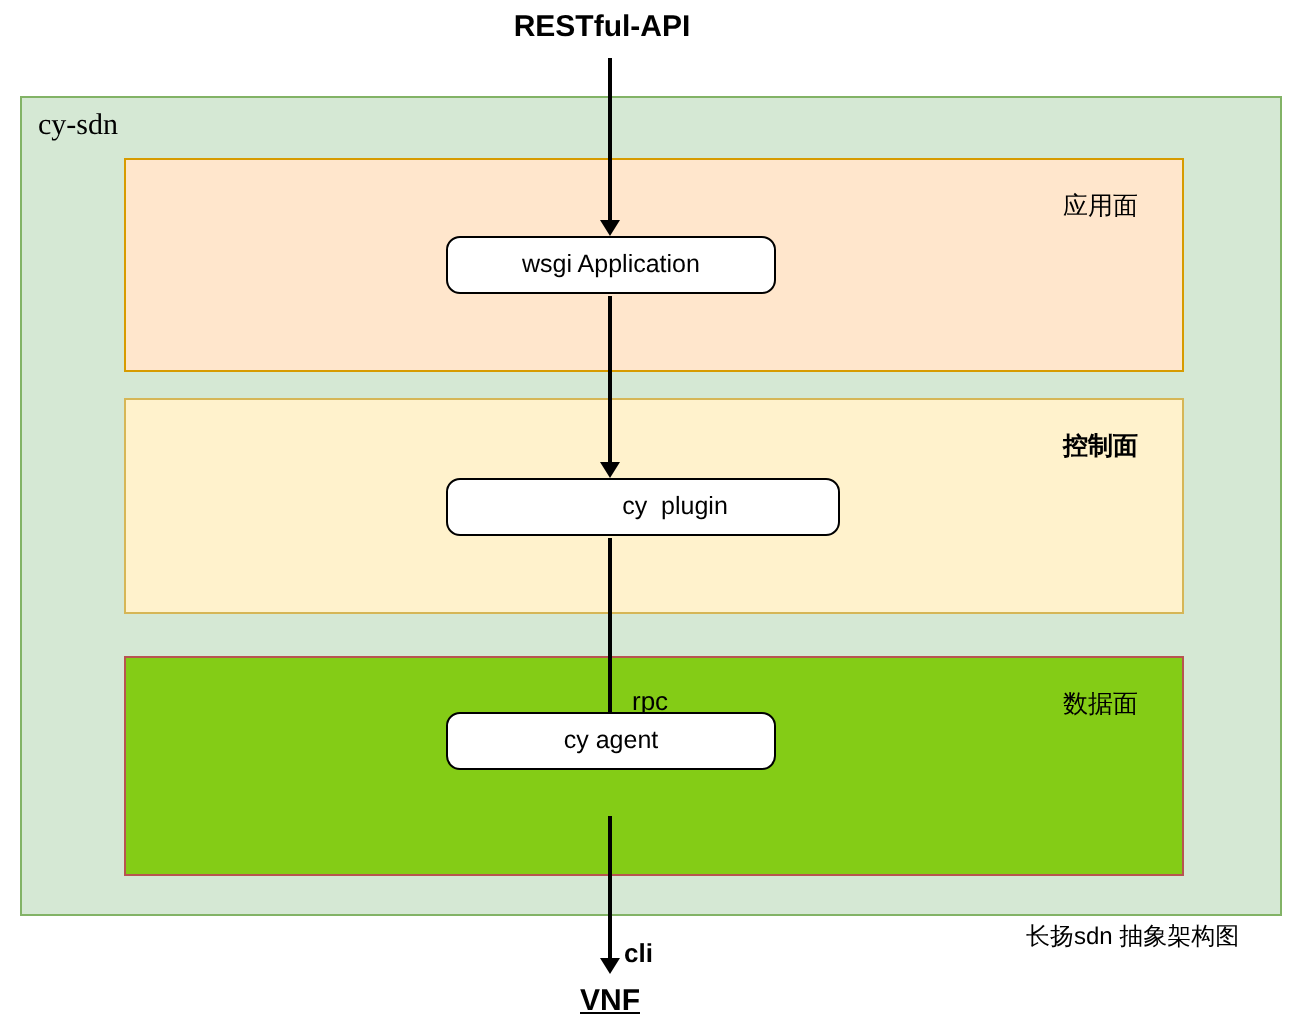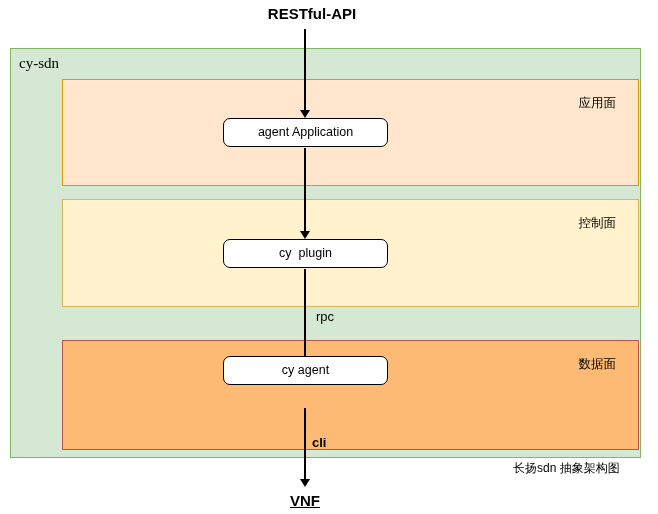--- a/index.html
+++ b/index.html
@@ -16,21 +16,21 @@
     background: #ffffff;
     overflow: hidden;
   }
   .endpoint-title {
     position: absolute;
     transform: translateX(-50%);
     font-size: 15px;
     font-weight: bold;
     white-space: nowrap;
   }
-  .endpoint-top { left: 312px; top: 5px; }
+  .endpoint-top { left: 301px; top: 5px; }
   .endpoint-bottom { left: 305px; top: 492px; text-decoration: underline; }
 
   .container-green {
     position: absolute;
     left: 10px; top: 48px;
     width: 629px; height: 408px;
     background: #d5e8d4;
     border: 1px solid #82b366;
   }
   .container-label {
@@ -39,46 +39,45 @@
     font-size: 15px;
     font-family: Liberation Serif, serif;
   }
 
   .layer {
     position: absolute;
     left: 62px;
     width: 528px;
     border-width: 1px;
     border-style: solid;
-    padding-left: 47px;
   }
   .layer-app   { top: 79px;  height: 105px; background: #ffe6cc; border-color: #d79b00; }
-  .layer-ctrl  { top: 199px; height: 106px; background: #fff2cc; border-color: #d6b656; }
-  .layer-data  { top: 340px; height: 108px; background: #fdba74; border-color: #b85450; }
+  .layer-ctrl  { top: 199px; height: 106px; background: #fff2cc; border-color: #d6b656; font-weight: bold; }
+  .layer-data  { top: 328px; height: 108px; background: #84cc16; border-color: #b85450; }
   .layer-label {
     position: absolute;
     right: 22px; top: 15px;
     font-size: 12.5px;
     white-space: nowrap;
   }
 
   .node {
     position: absolute;
     left: 223px;
     width: 163px; height: 27px;
     background: #ffffff;
     border: 1.5px solid #000000;
     border-radius: 7px;
     font-size: 12.5px;
     line-height: 27px;
     text-align: center;
     white-space: pre;
   }
   .node-wsgi   { top: 118px; }
-  .node-plugin { top: 239px; }
+  .node-plugin { top: 239px; padding-left: 32px; }
   .node-agent  { top: 356px; }
 
   .vline {
     position: absolute;
     left: 304px;
     width: 2px;
     background: #000000;
   }
   .seg1 { top: 29px;  height: 81px;  }
   .seg2 { top: 148px; height: 83px;  }
@@ -95,20 +94,21 @@
   }
   .head1 { top: 110px; }
   .head2 { top: 231px; }
   .head3 { top: 370px; }
   .head4 { top: 479px; }
 
   .edge-label {
     position: absolute;
     font-size: 13px;
     white-space: nowrap;
+    margin-top: 34px;
   }
   .edge-rpc { left: 316px; top: 309px; }
   .edge-cli { left: 312px; top: 435px; font-weight: bold; }
 
   .caption {
     position: absolute;
     left: 513px; top: 460px;
     font-size: 12px;
     white-space: nowrap;
   }
@@ -132,21 +132,21 @@
     <div class="layer-label">控制面</div>
   </div>
 
   <div class="layer layer-data">
     <div class="layer-label">数据面</div>
   </div>
 
   <div class="vline seg1"></div>
   <div class="arrowhead head1"></div>
 
-  <div class="node node-wsgi">agent Application</div>
+  <div class="node node-wsgi">wsgi Application</div>
 
   <div class="vline seg2"></div>
   <div class="arrowhead head2"></div>
 
   <div class="node node-plugin">cy  plugin</div>
 
   <div class="edge-label edge-rpc">rpc</div>
 
   <div class="vline seg3"></div>
   <div class="arrowhead head3"></div>

